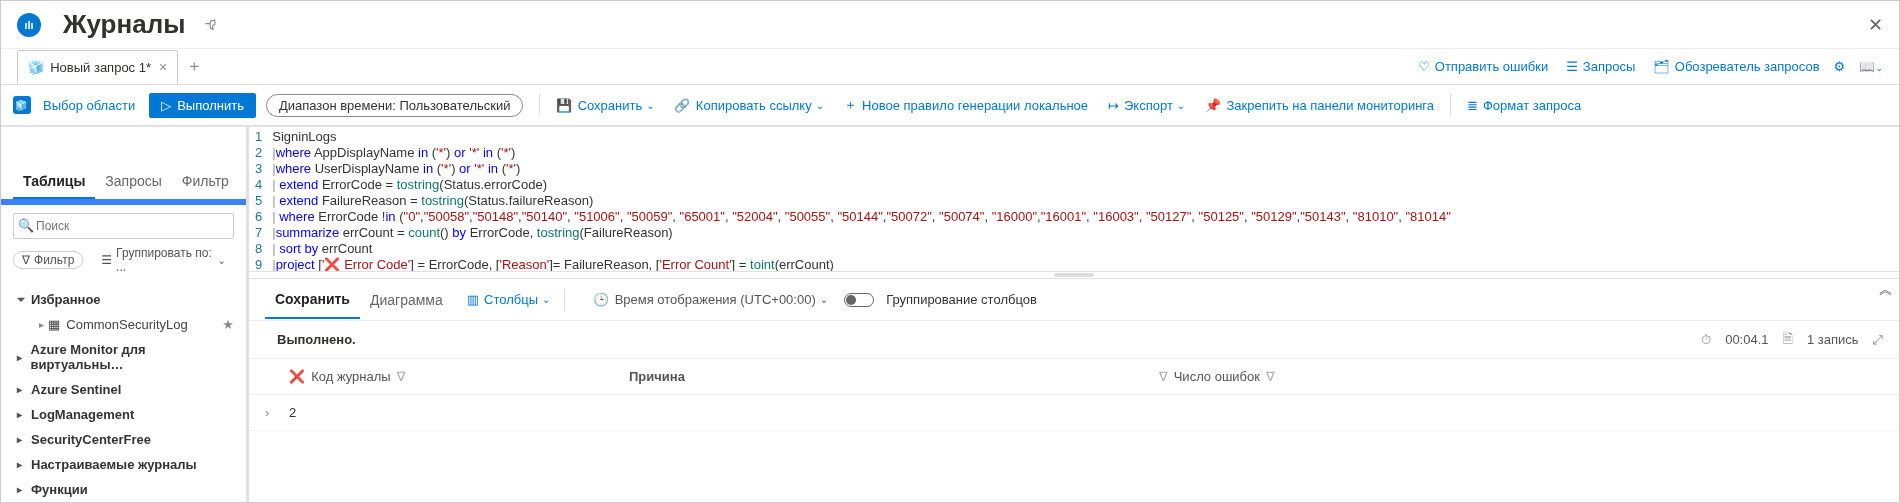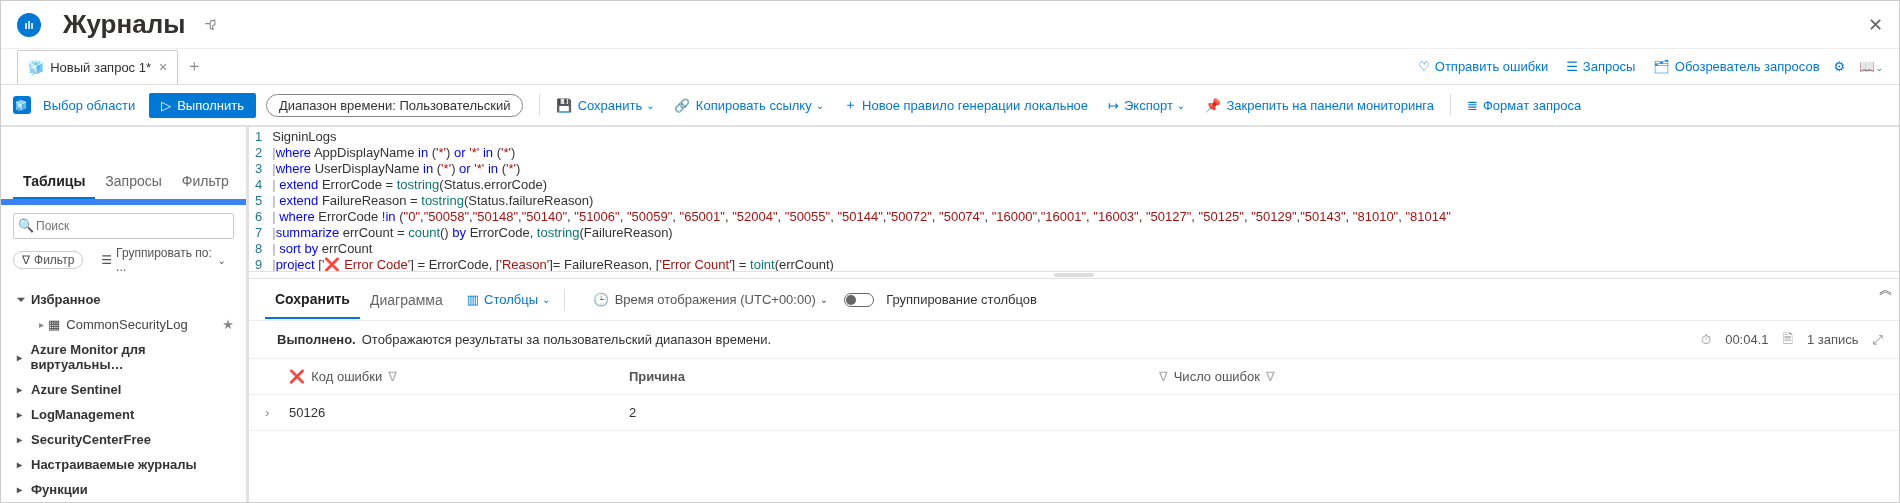--- a/index.html
+++ b/index.html
@@ -253,49 +253,47 @@
             <span class="ri">🕒</span>
             <span>Время отображения (UTC+00:00)</span>
             <span class="chev">⌄</span>
           </div>
         <div class="toggle"></div>
         <div class="rtoolbar-plain">Группирование столбцов</div>
       </div>
 
       <div class="status-row">
         <span class="strong">Выполнено.</span>
-        <span>Отображаются результаты за пользовательский диапазон времени.</span>
         <div class="right">
           <span class="ic">⏱</span>
           <span>00:04.1</span>
           <span class="ic">🗎</span>
           <span>1 запись</span>
           <span class="ic">⤢</span>
         </div>
       </div>
 
       <div class="grid-head">
         <div class="col1">
           <span class="red-x">❌</span>
-          <span>Код ошибки</span>
+          <span>Код журналы</span>
           <span class="filter-icon">∇</span>
         </div>
         <div class="col2">
           <span>Причина</span>
         </div>
         <div class="col3">
           <span class="filter-icon">∇</span>
           <span>Число ошибок</span>
           <span class="filter-icon">∇</span>
         </div>
       </div>
 
       <div id="grid-body">
           <div class="grid-row">
             <span class="exp">›</span>
-            <span class="c1">50126</span>
             <span class="c3">2</span>
           </div>
         </div>
     </div>
   </div>
 
 </div>
 
 </body></html>

